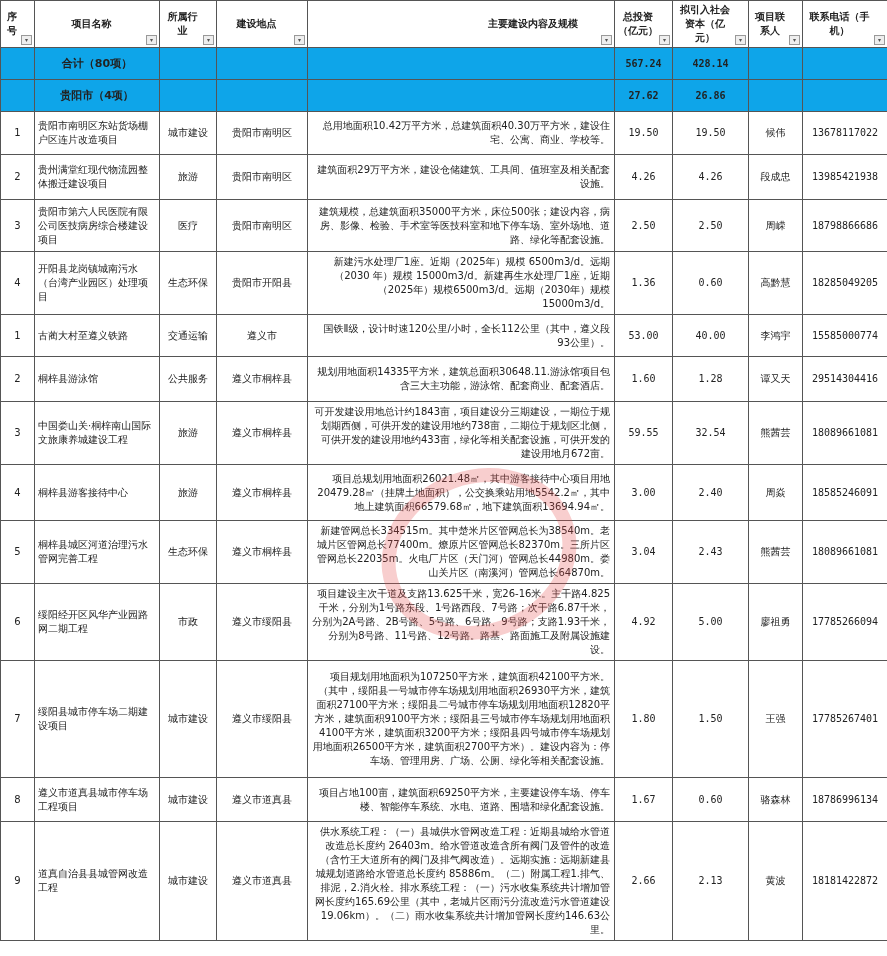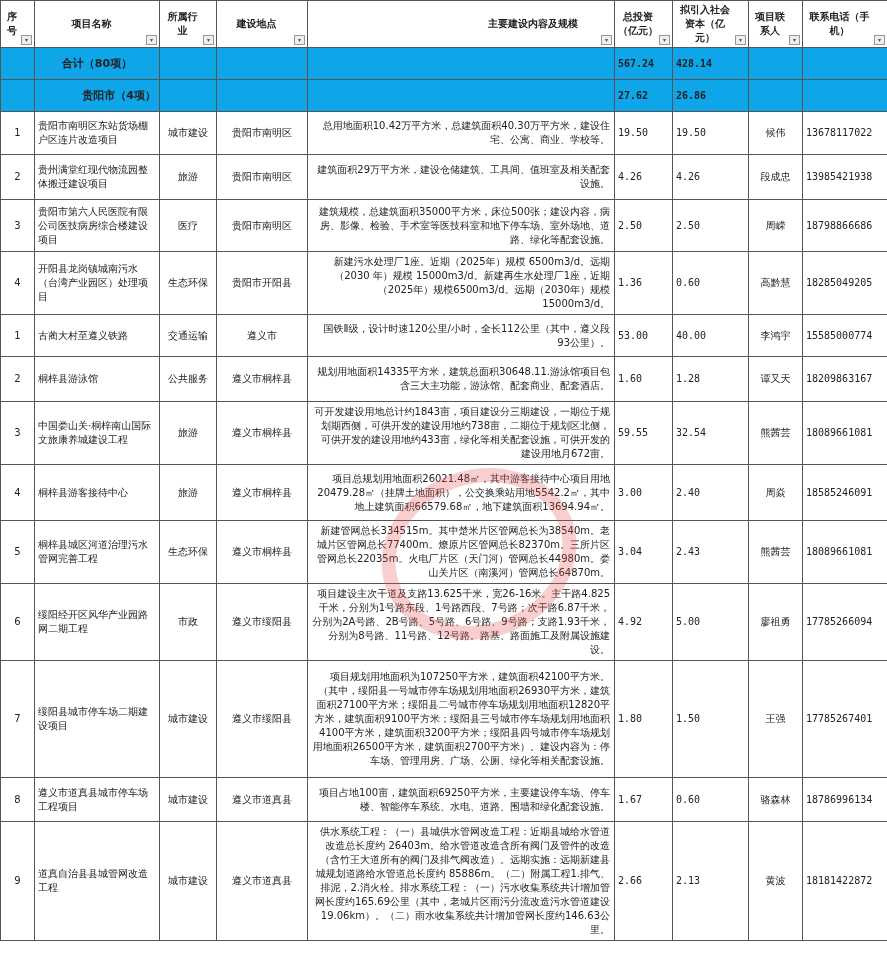--- a/index.html
+++ b/index.html
@@ -6,24 +6,24 @@
   body { width: 887px; height: 956px; overflow: hidden; position: relative;
          font-family: "DejaVu Sans", "Liberation Sans", sans-serif; color: #222; }
   table { border-collapse: collapse; table-layout: fixed; width: 887px; }
   td, th { border: 1.5px solid #555; padding: 2px 3px; font-size: 10px; line-height: 14px;
            overflow: hidden; vertical-align: middle; }
   th { background: #ffffff; font-weight: bold; font-size: 10px; text-align: center; position: relative; height: 27px; padding: 2px 14px 2px 3px; }
   th .dd { position: absolute; right: 2px; bottom: 2px; width: 9px; height: 8px; border: 1px solid #999;
            background: #eee; font-size: 6px; line-height: 8px; text-align: center; color: #555; }
   tr.total td, tr.group td { background: #0ea5e9; font-weight: bold; height: 27px; }
   tr.total td.name { text-align: center; font-size: 11px; }
-  tr.group td.name { text-align: right; font-size: 11px; }
+  tr.group td.name { text-align: center; font-size: 11px; }
   td.c { text-align: center; }
   td.l { text-align: left; }
-  td.num { text-align: left; font-family: "DejaVu Sans Mono", "Liberation Mono", monospace; }
+  td.num { text-align: center; font-family: "DejaVu Sans Mono", "Liberation Mono", monospace; }
   td.desc { text-align: right; padding: 3px 4px; }
   .stamp { position: absolute; left: 380px; top: 470px; width: 170px; height: 140px; border-radius: 50%;
            border: 14px solid rgba(230, 80, 80, 0.28); transform: rotate(-20deg); pointer-events: none; }
 </style>
 </head>
 <body>
 
 <table>
   <colgroup>
     <col style="width:34px">
@@ -133,21 +133,21 @@
     </tr>
     <tr style="height:45px">
       <td class="c">2</td>
       <td class="l">桐梓县游泳馆</td>
       <td class="c">公共服务</td>
       <td class="c">遵义市桐梓县</td>
       <td class="desc">规划用地面积14335平方米，建筑总面积30648.11.游泳馆项目包含三大主功能，游泳馆、配套商业、配套酒店。</td>
       <td class="num">1.60</td>
       <td class="num">1.28</td>
       <td class="c">谭又天</td>
-      <td class="num">18209863167</td>
+      <td class="num">29514304416</td>
     </tr>
     <tr style="height:62px">
       <td class="c">3</td>
       <td class="l">中国娄山关·桐梓南山国际文旅康养城建设工程</td>
       <td class="c">旅游</td>
       <td class="c">遵义市桐梓县</td>
       <td class="desc">可开发建设用地总计约1843亩，项目建设分三期建设，一期位于规划期西侧，可供开发的建设用地约738亩，二期位于规划区北侧，可供开发的建设用地约433亩，绿化等相关配套设施，可供开发的建设用地月672亩。</td>
       <td class="num">59.55</td>
       <td class="num">32.54</td>
       <td class="c">熊茜芸</td>

